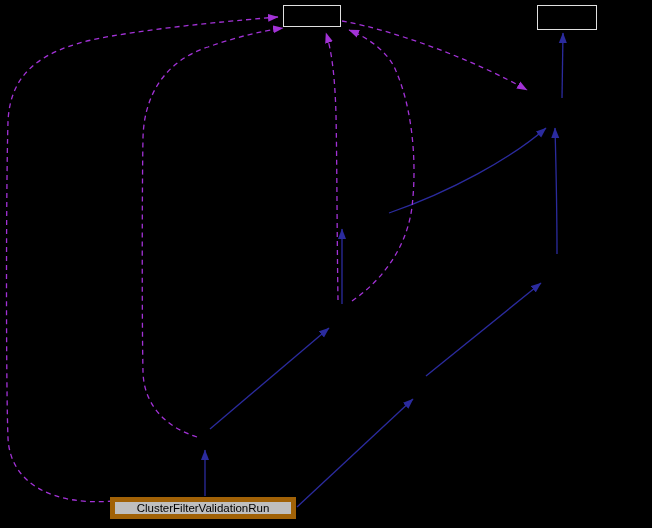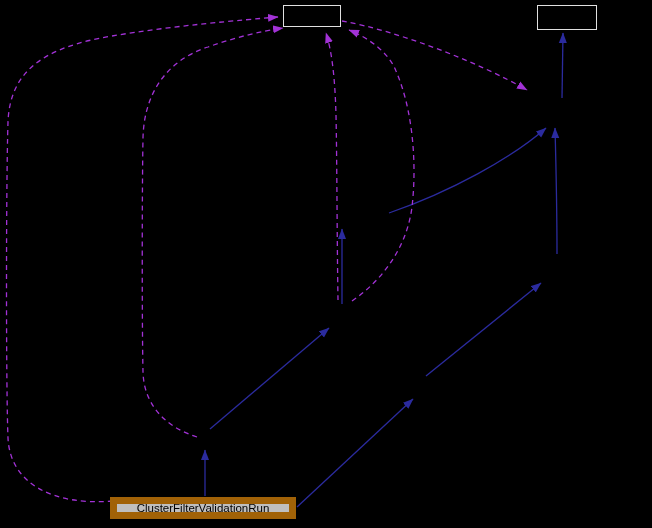--- a/index.html
+++ b/index.html
@@ -29,21 +29,21 @@
     align-items: center;
     justify-content: center;
     white-space: nowrap;
   }
   .node-outline {
     border: 1px solid #e0e0e0;
     background: #000000;
   }
   .node-main {
     background: #bfbfbf;
-    border: 7px solid #a16207;
+    border: 5px solid #a16207;
     color: #000000;
     font-size: 11.5px;
   }
   #node-top-left  { left: 283px; top: 5px;  width: 58px;  height: 22px; }
   #node-top-right { left: 537px; top: 5px;  width: 60px;  height: 25px; }
   #node-main      { left: 110px; top: 497px; width: 186px; height: 22px; }
 </style>
 </head>
 <body>
 

